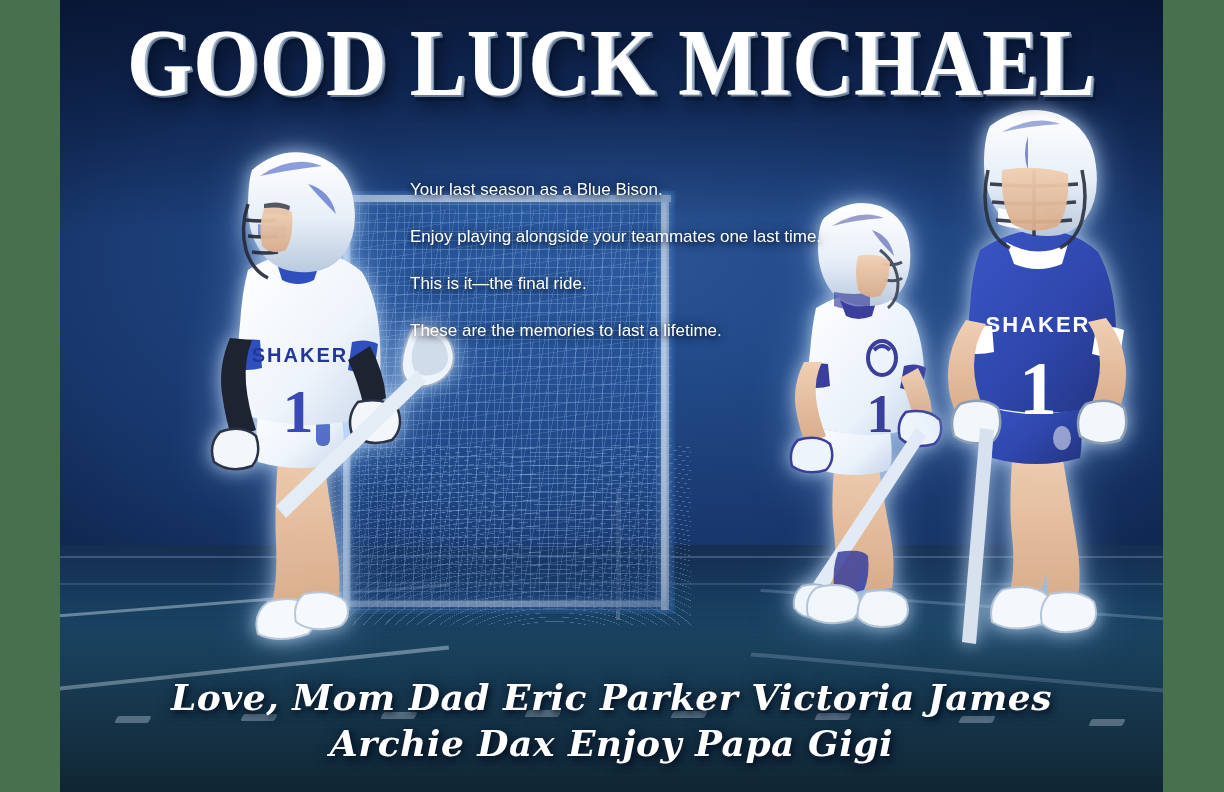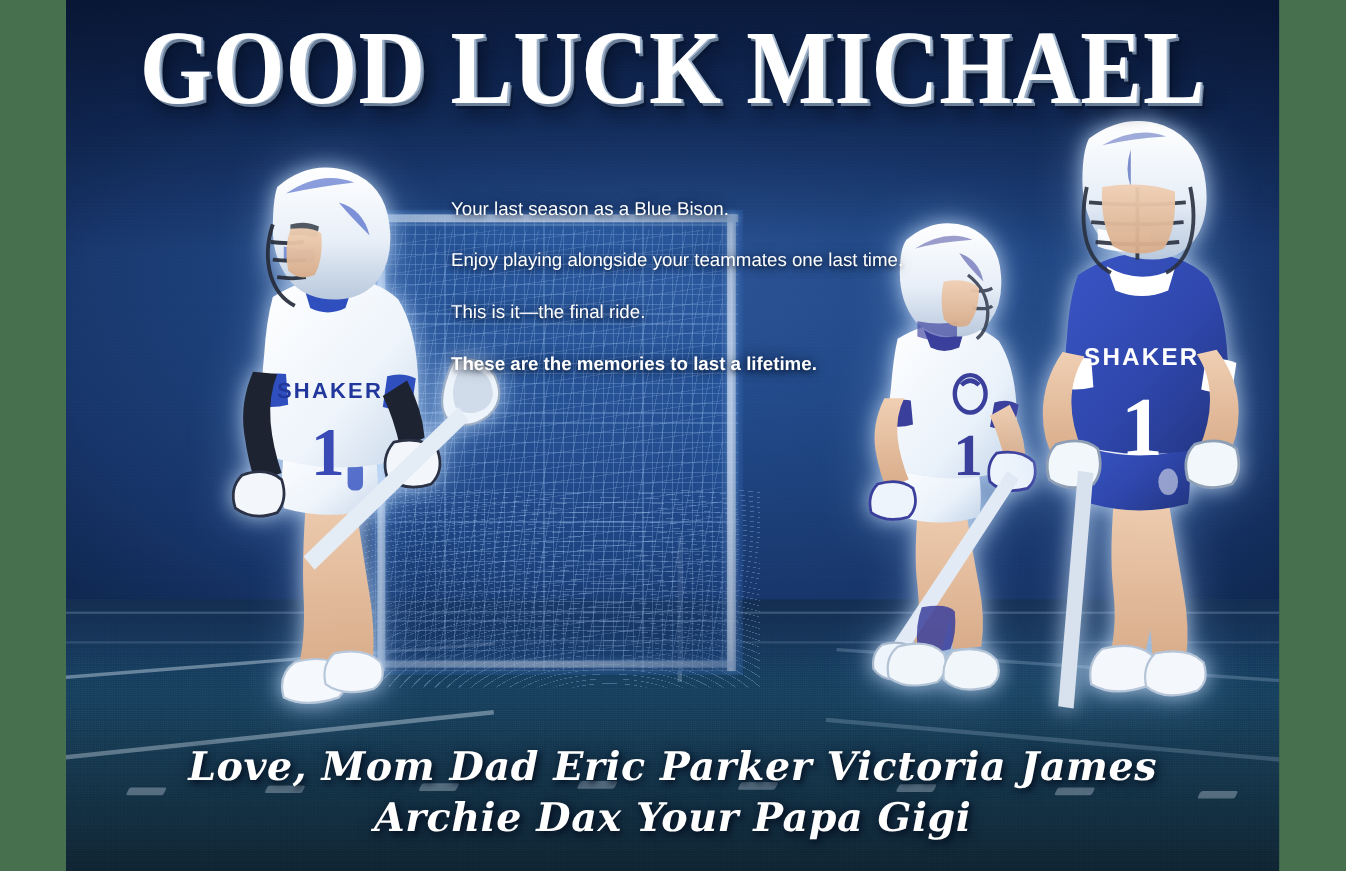--- a/index.html
+++ b/index.html
@@ -84,21 +84,21 @@
         3px 2px 0 #6d8099,
         5px 5px 0 rgba(8,20,44,.55),
         8px 9px 14px rgba(4,12,30,.65);
       white-space:nowrap;}
 
   
   .copy{position:absolute;left:350px;top:178px;width:460px;text-align:left;
       color:#ffffff;font-size:17px;line-height:1.47;font-weight:400;
       text-shadow:0 2px 5px rgba(4,14,34,.75),0 0 12px rgba(6,18,40,.55);}
   .copy p{margin:0 0 22px 0;}
-  .copy p:last-child{margin-bottom:0;font-weight:bold;}
+  .copy p:last-child{margin-bottom:0;}
 
   
   .signature{position:absolute;left:60px;right:60px;bottom:26px;text-align:center;
       color:#ffffff;
       font-family:"DejaVu Serif",serif;font-style:italic;font-weight:700;
       font-size:36px;line-height:1.28;letter-spacing:.5px;
       text-shadow:2px 3px 6px rgba(3,12,28,.85),0 0 14px rgba(8,20,44,.6);}
   .signature .sig-line{display:block;white-space:nowrap;}
 </style>
 </head>
@@ -327,21 +327,21 @@
 
     <div class="copy">
       <p>Your last season as a Blue Bison.</p>
       <p>Enjoy playing alongside your teammates one last time.</p>
       <p>This is it—the final ride.</p>
       <p>These are the memories to last a lifetime.</p>
     </div>
 
     <div class="signature">
       <span class="sig-line">Love,  Mom  Dad  Eric  Parker  Victoria  James</span>
-      <span class="sig-line">Archie  Dax  Your  Papa  Gigi</span>
+      <span class="sig-line">Archie  Dax  Enjoy  Papa  Gigi</span>
     </div>
 
   </div>
 
   <div style="position:absolute;left:0;top:0;width:60px;height:792px;background:#46704e;"></div>
   <div style="position:absolute;left:1163px;top:0;width:61px;height:792px;background:#46704e;"></div>
 
 </div>
 
 </body></html>

